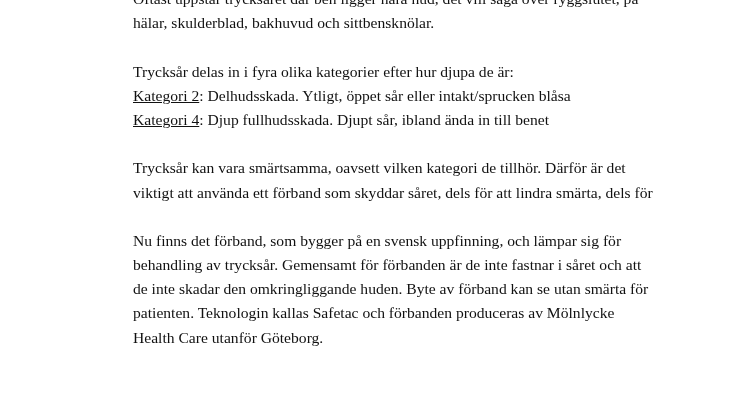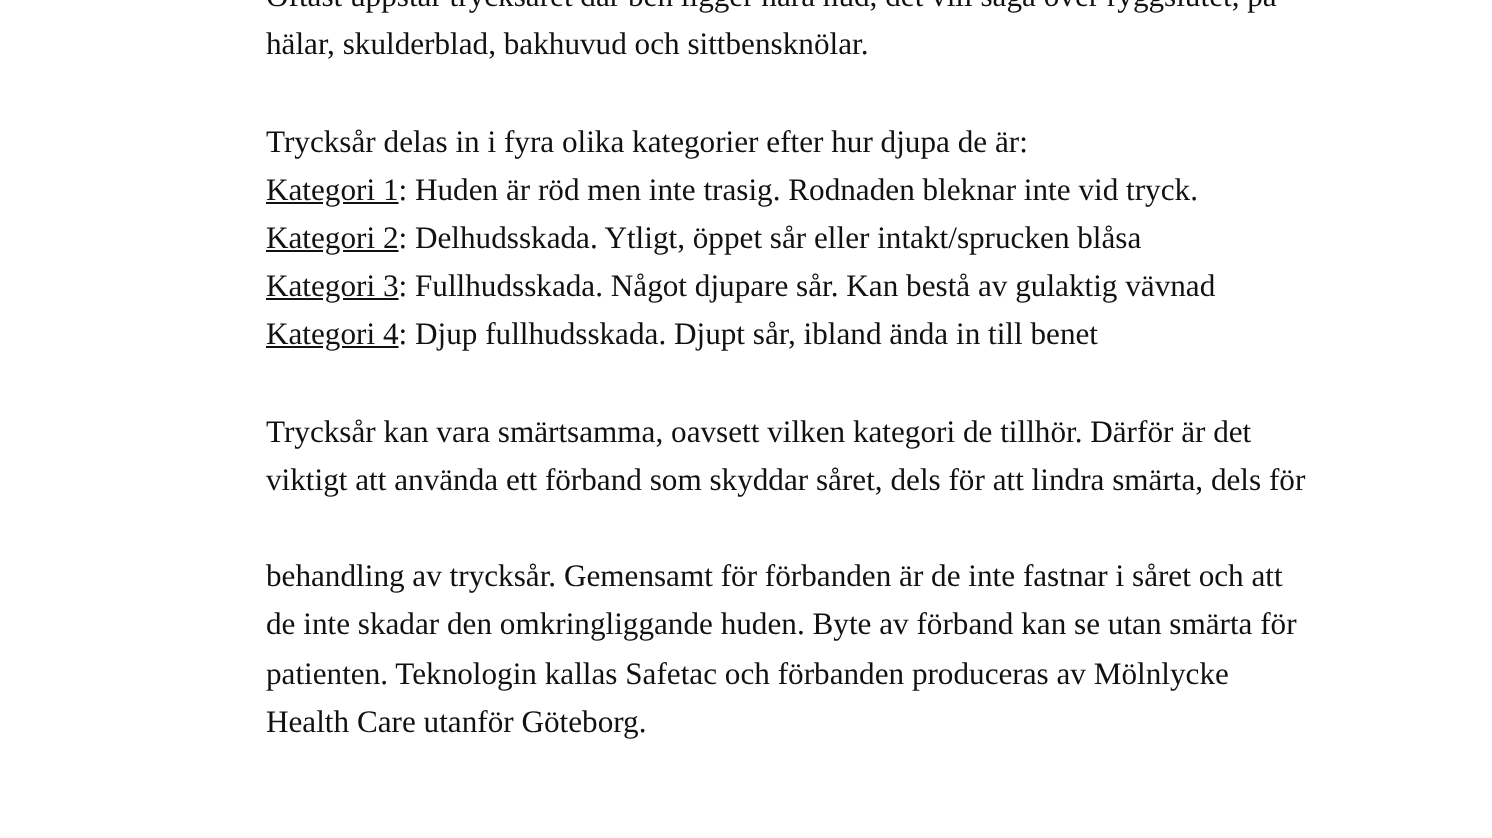--- a/index.html
+++ b/index.html
@@ -44,31 +44,30 @@
 <div class="viewport">
   <div class="doc">
 
     <div class="line">Oftast uppstår trycksåret där ben ligger nära hud, det vill säga över ryggslutet, på</div>
     <div class="line">hälar, skulderblad, bakhuvud och sittbensknölar.</div>
 
     <div class="spacer"></div>
 
     <div class="line heading">Trycksår delas in i fyra olika kategorier efter hur djupa de är:</div>
 
-    <div class="line"><span class="cat-label">Kategori 1</span><span>: Huden är röd men inte trasig. Rodnaden bleknar inte vid tryck.</span></div>
     <div class="line"><span class="cat-label">Kategori 2</span><span>: Delhudsskada. Ytligt, öppet sår eller intakt/sprucken blåsa</span></div>
-    <div class="line"><span class="cat-label">Kategori 3</span><span>: Fullhudsskada. Något djupare sår. Kan bestå av gulaktig vävnad</span></div>
     <div class="line"><span class="cat-label">Kategori 4</span><span>: Djup fullhudsskada. Djupt sår, ibland ända in till benet</span></div>
 
     <div class="spacer"></div>
 
     <div class="line">Trycksår kan vara smärtsamma, oavsett vilken kategori de tillhör. Därför är det</div>
     <div class="line">viktigt att använda ett förband som skyddar såret, dels för att lindra smärta, dels för</div>
 
     <div class="spacer"></div>
 
+    <div class="line">Nu finns det förband, som bygger på en svensk uppfinning, och lämpar sig för</div>
     <div class="line">behandling av trycksår. Gemensamt för förbanden är de inte fastnar i såret och att</div>
     <div class="line">de inte skadar den omkringliggande huden. Byte av förband kan se utan smärta för</div>
     <div class="line">patienten. Teknologin kallas Safetac och förbanden produceras av Mölnlycke</div>
     <div class="line">Health Care utanför Göteborg.</div>
 
   </div>
 </div>
 
 </body></html>

